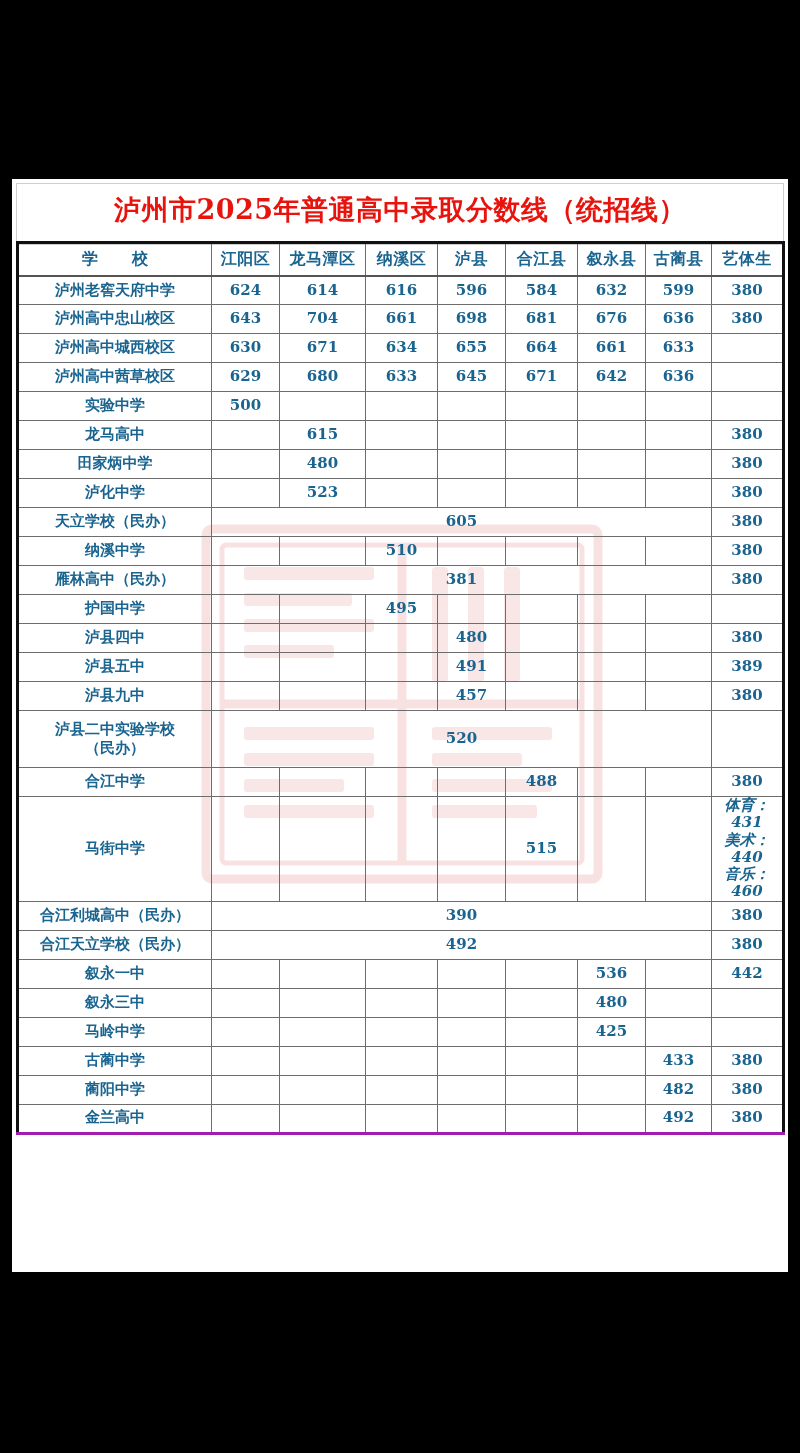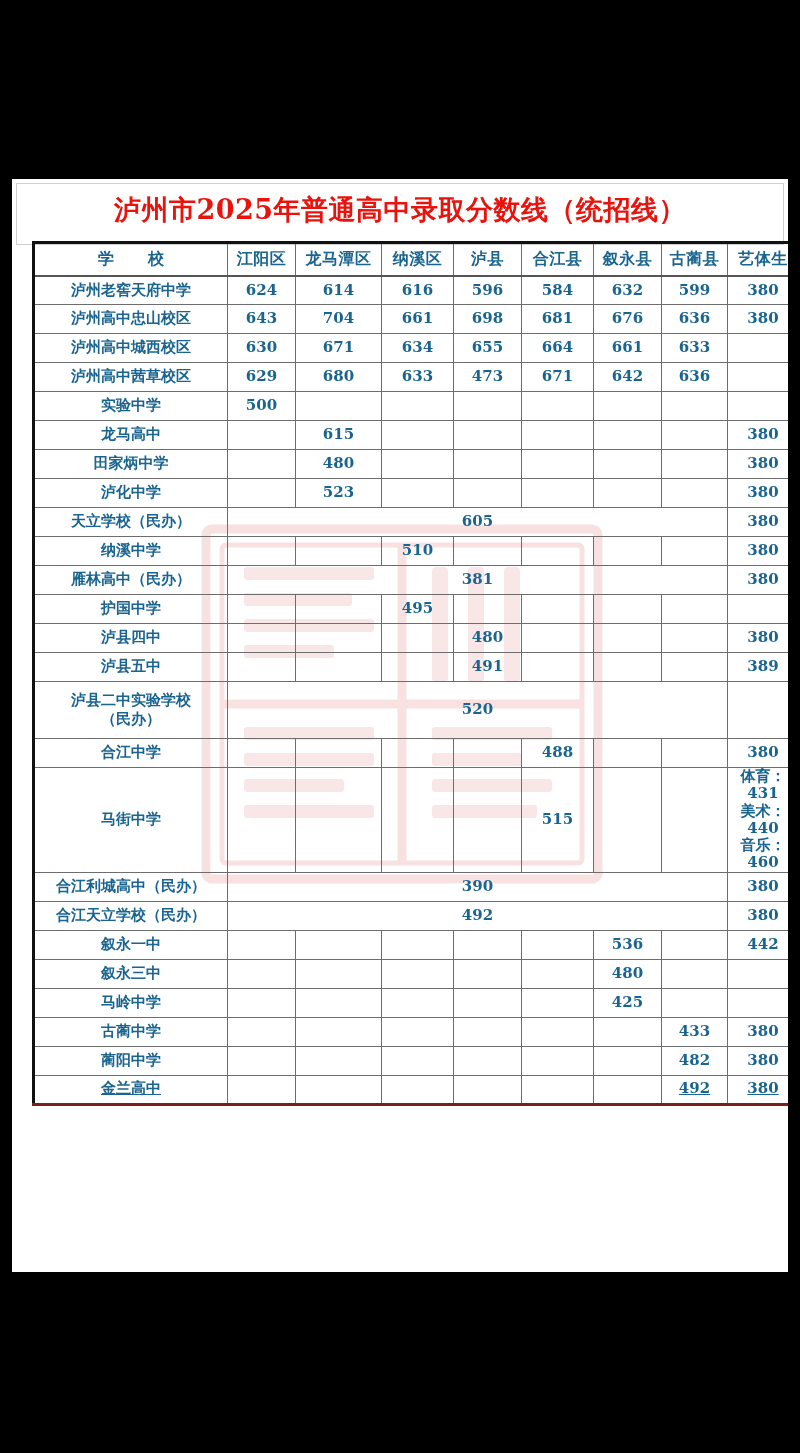--- a/index.html
+++ b/index.html
@@ -62,21 +62,21 @@
     letter-spacing: .5px;
     white-space: nowrap;
     font-family: "DejaVu Serif", "Liberation Serif", serif;
     text-align: center;
   }
 
   
   .tbl-wrap {
     position: relative;
     z-index: 2;
-    padding: 0 20px;
+    padding: 0 4px;
   }
   table.grid {
     border-collapse: collapse;
     width: 768px;
     table-layout: fixed;
     background: transparent;
   }
   table.grid td, table.grid th {
     border: 1px solid #6d6d6d;
     padding: 0 2px;
@@ -94,27 +94,28 @@
     border-top: 3px solid #111;
     border-bottom: 2px solid #555;
     font-size: 16px;
     height: 33px;
     letter-spacing: .5px;
   }
   table.grid thead th.school-head {
     letter-spacing: 9px;
     text-indent: 9px;
   }
-  table.grid tbody tr:last-child td { border-bottom: 3px solid #7f1d1d; text-decoration: underline; }
+  table.grid tbody tr:last-child td { border-bottom: 3px solid #a21caf; }
   td.schoolname { font-size: 15.5px; }
   td.schoolname.two-line { line-height: 1.25; height: 56px; }
   td.art-multi {
     font-size: 12.5px;
     line-height: 1.45;
     white-space: pre-line;
+    font-style: italic;
   }
   tr.tall td { height: 82px; }
   tr.tall2 td { height: 57px; }
 
   
   table.grid td:first-child, table.grid th:first-child { border-left: 3px solid #111; }
   table.grid td:last-child, table.grid th:last-child { border-right: 3px solid #111; }
 
   
   .title-box {
@@ -213,21 +214,21 @@
               <td>664</td>
               <td>661</td>
               <td>633</td>
               <td></td>
             </tr>
             <tr>
               <td class="schoolname">泸州高中茜草校区</td>
               <td>629</td>
               <td>680</td>
               <td>633</td>
-              <td>473</td>
+              <td>645</td>
               <td>671</td>
               <td>642</td>
               <td>636</td>
               <td></td>
             </tr>
             <tr>
               <td class="schoolname">实验中学</td>
               <td>500</td>
               <td></td>
               <td></td>
@@ -316,20 +317,31 @@
             <tr>
               <td class="schoolname">泸县五中</td>
               <td></td>
               <td></td>
               <td></td>
               <td>491</td>
               <td></td>
               <td></td>
               <td></td>
               <td>389</td>
+            </tr>
+            <tr>
+              <td class="schoolname">泸县九中</td>
+              <td></td>
+              <td></td>
+              <td></td>
+              <td>457</td>
+              <td></td>
+              <td></td>
+              <td></td>
+              <td>380</td>
             </tr>
             <tr class="tall2">
               <td class="schoolname two-line" style="white-space: pre-line;">泸县二中实验学校
 （民办）</td>
               <td colspan="7">520</td>
               <td></td>
             </tr>
             <tr>
               <td class="schoolname">合江中学</td>
               <td></td>

